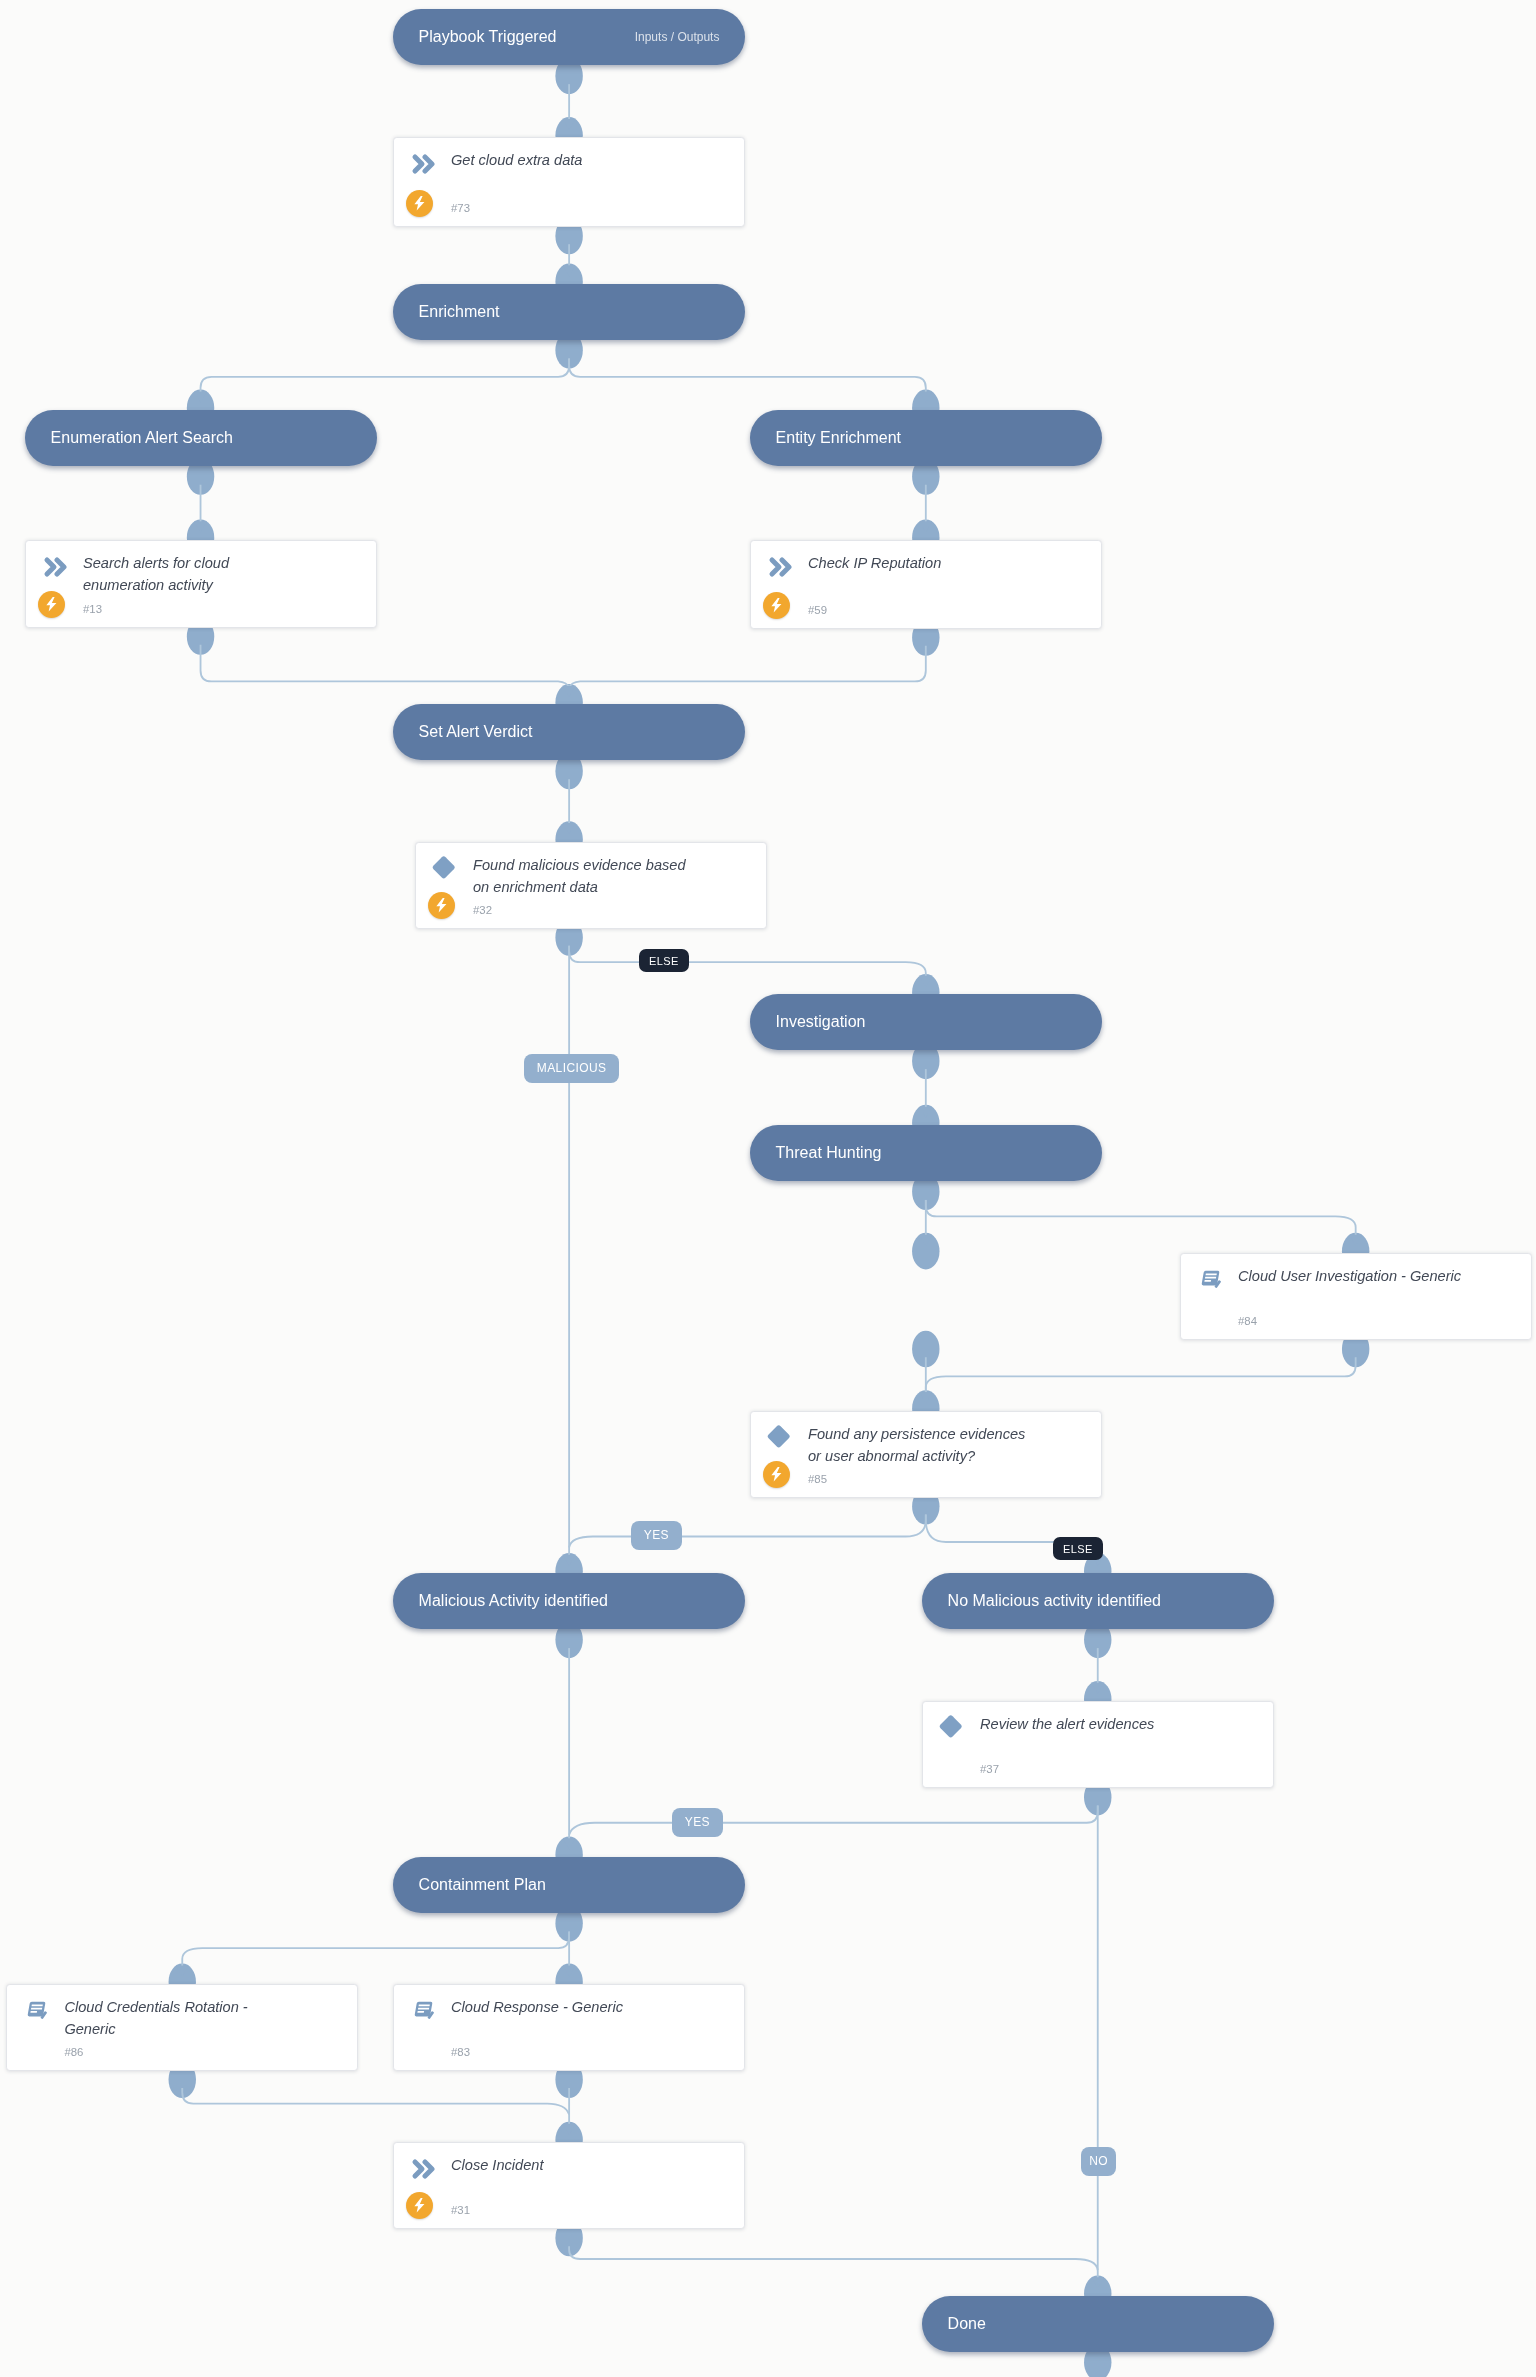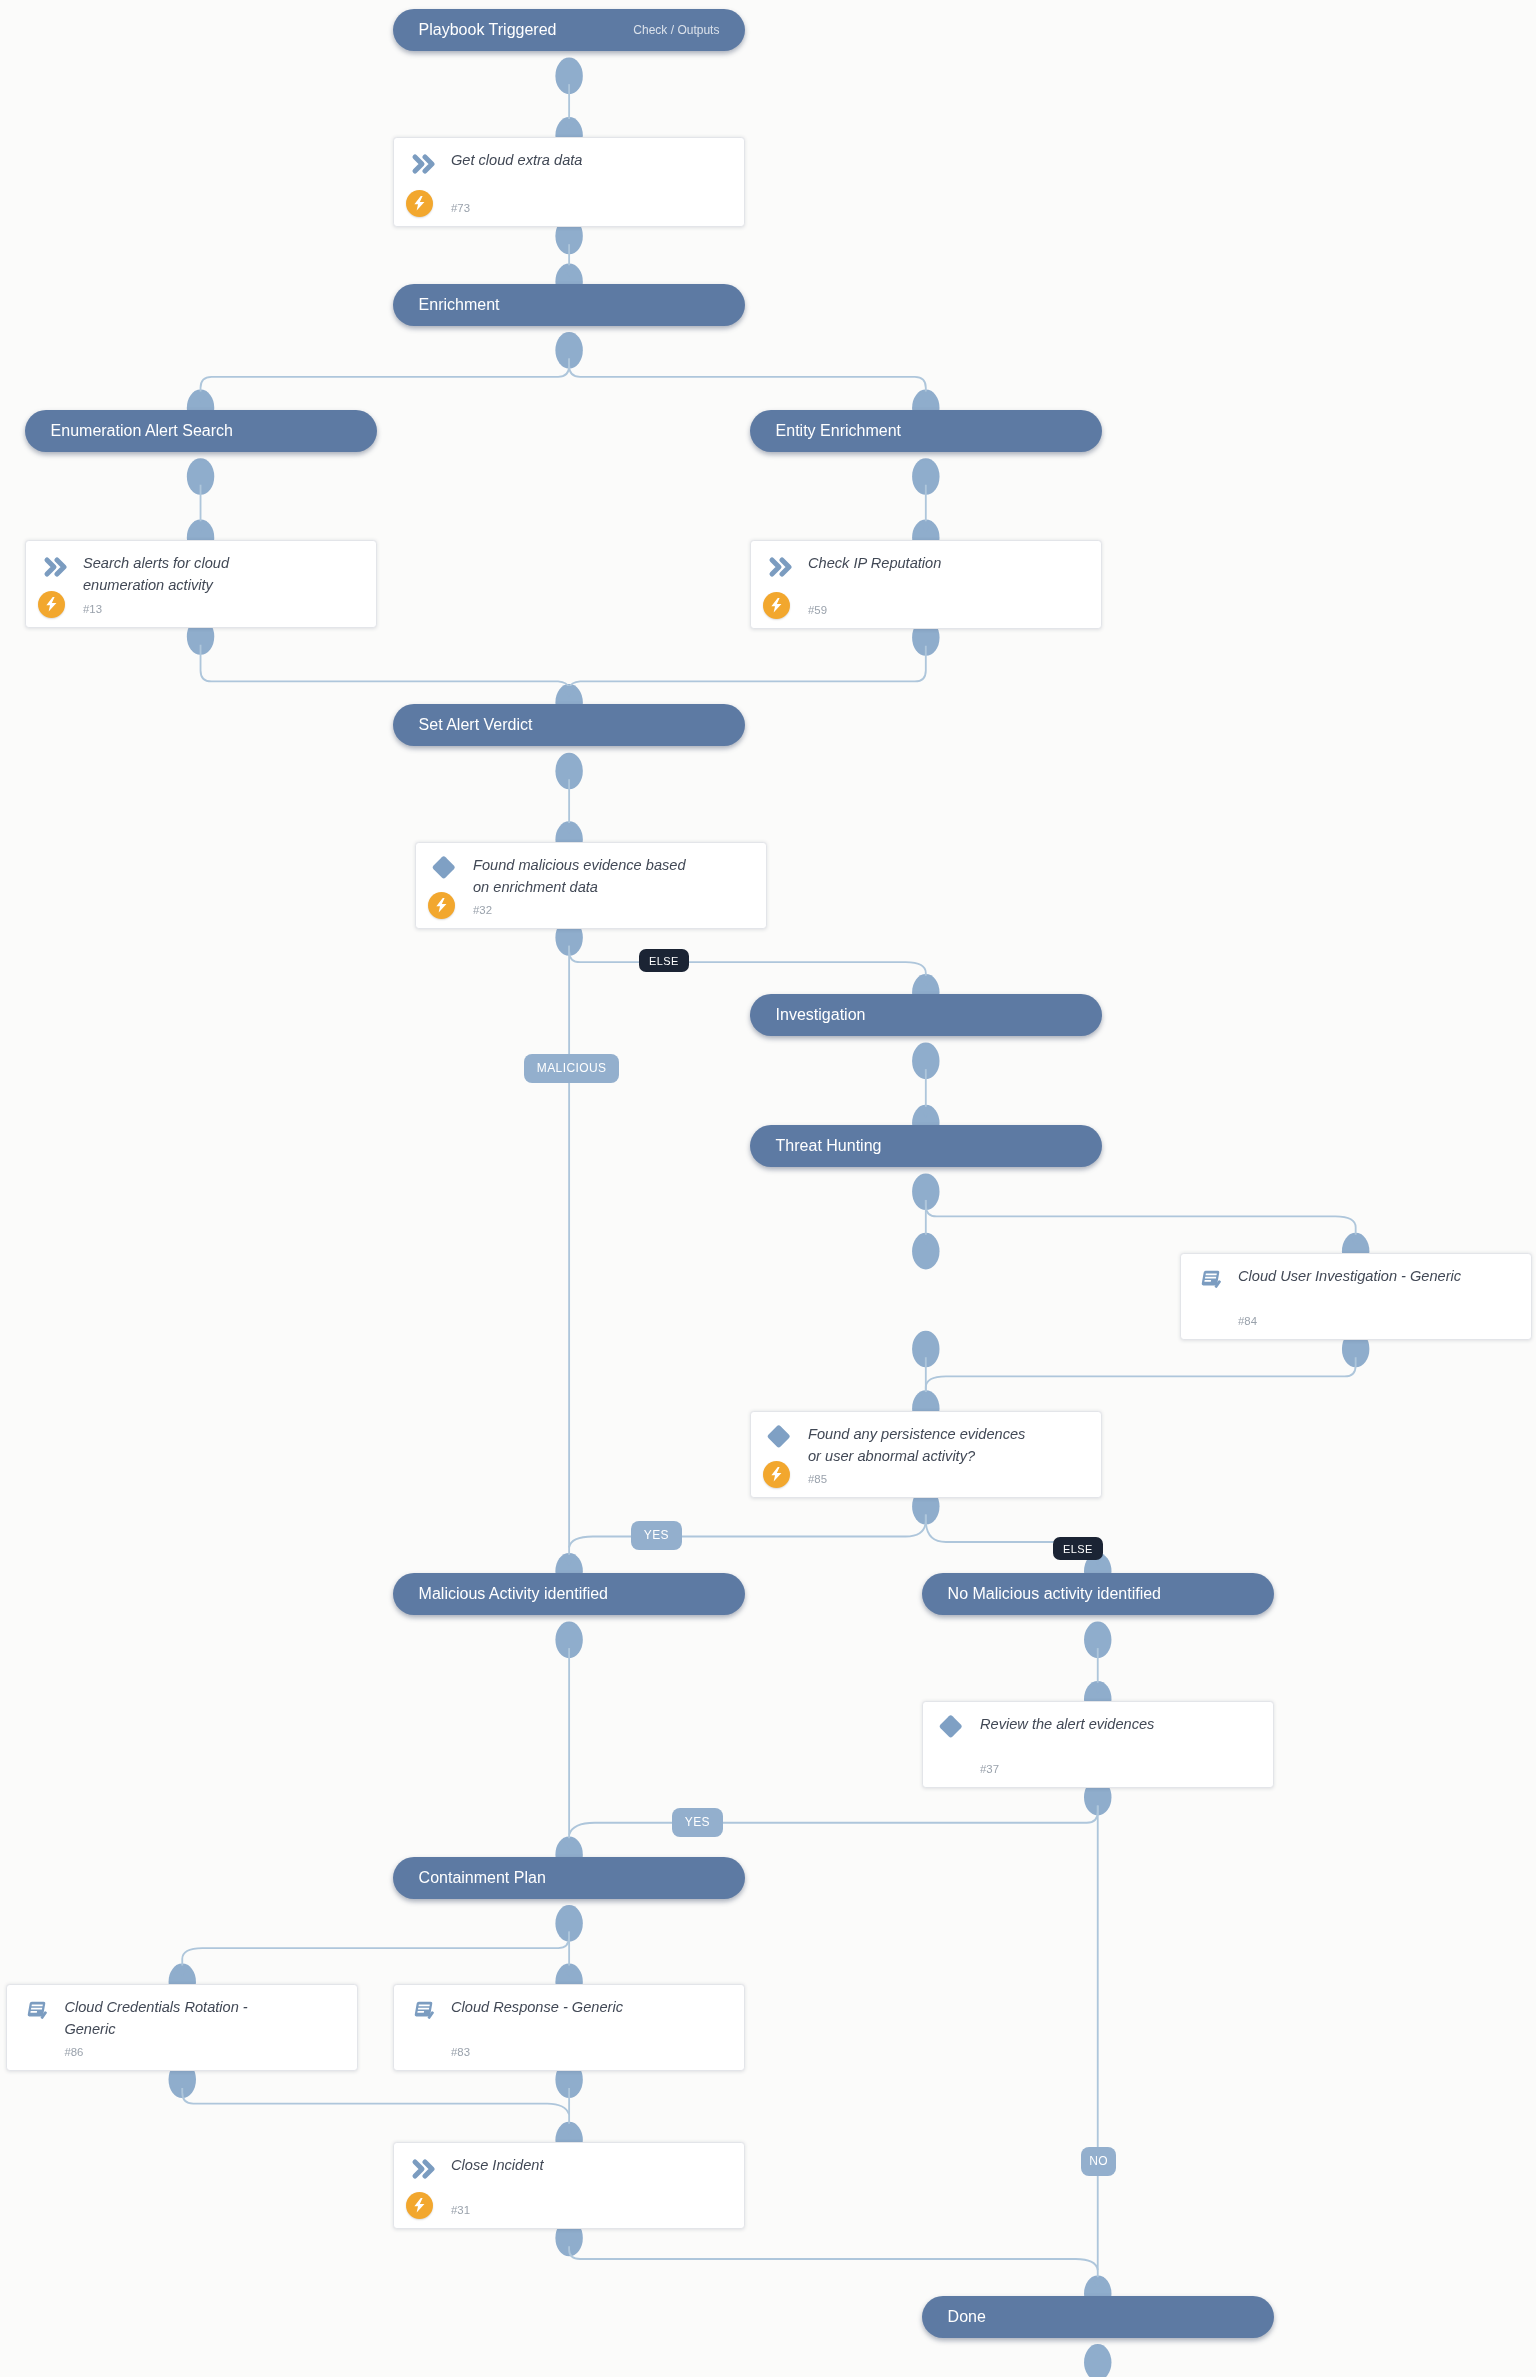--- a/index.html
+++ b/index.html
@@ -7,21 +7,21 @@
     width:1537px;height:2377px;position:relative;
     background:#fbfbfa;
     font-family:"Liberation Sans",sans-serif;
     overflow:hidden;
   }
   #canvas{position:relative;width:1537px;height:2377px;}
   
   #wires{position:absolute;left:0;top:0;z-index:0;}
   
   .pill{
-    position:absolute;width:352px;height:42px;box-sizing:border-box;
+    position:absolute;width:352px;height:56px;box-sizing:border-box;
     background:#5d7aa3;border-radius:29px;
     box-shadow:0 2.7px 5.5px rgba(72,85,110,.45);
     display:flex;align-items:center;padding:0 25.6px;
     color:#ffffff;font-size:16px;z-index:2;
   }
   .pill-right{
     position:absolute;right:25.6px;font-size:12px;color:rgba(255,255,255,.78);
   }
   
   .task{
@@ -159,21 +159,21 @@
       <use href="#arr" x="622" y="2022"></use>
       <use href="#arr" x="622" y="2161"></use>
         <use href="#arr" x="199" y="2161"></use>
       <use href="#arr" x="622" y="2334"></use>
       <use href="#arr" x="1200" y="2502"></use>
     </g>
   </svg>
 
   <div class="pill" style="left:393px;top:9.1px">
     <span>Playbook Triggered</span>
-    <span class="pill-right">Check / Outputs</span>
+    <span class="pill-right">Inputs / Outputs</span>
   </div>
 
   <div class="pill" style="left:393px;top:284px">
     <span>Enrichment</span>
   </div>
 
   <div class="pill" style="left:25px;top:410px">
     <span>Enumeration Alert Search</span>
   </div>
 

